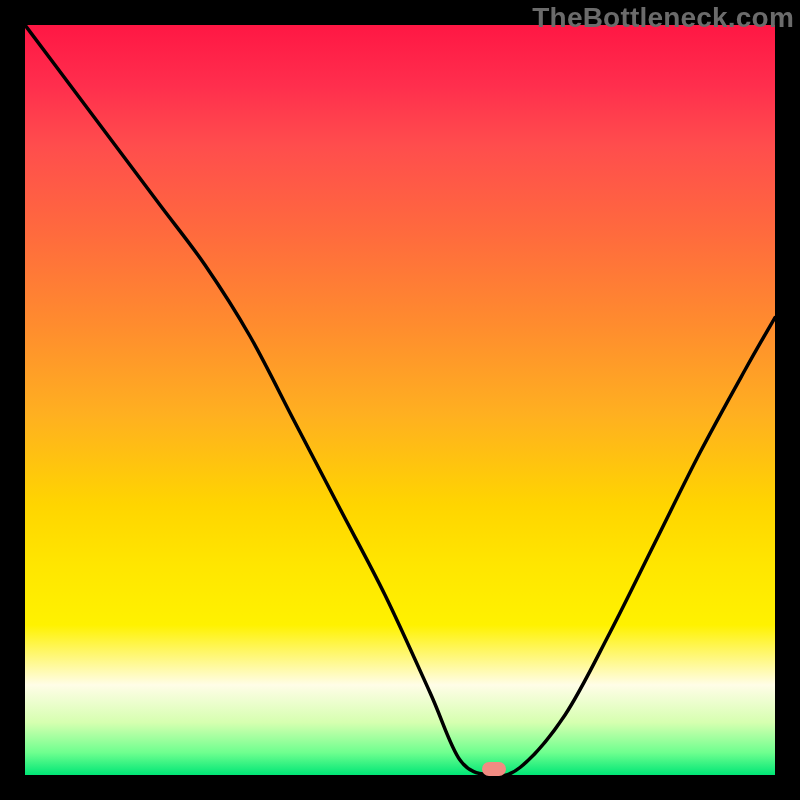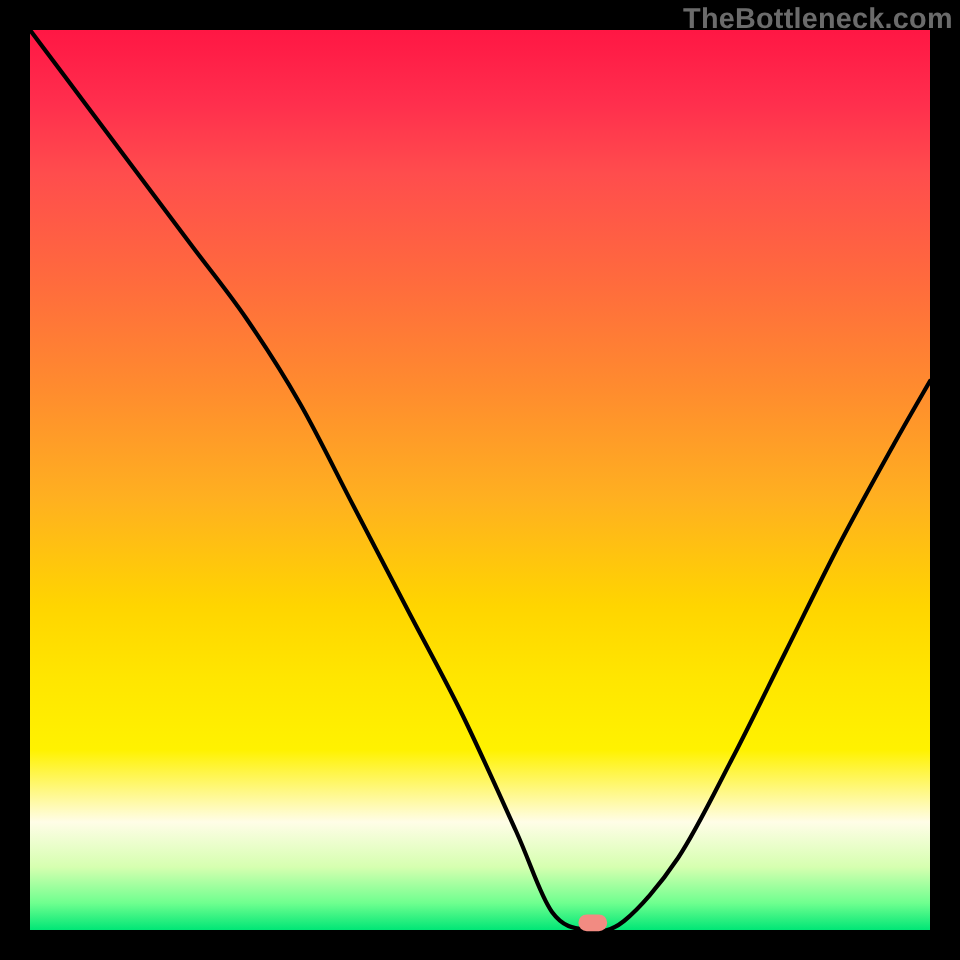--- a/index.html
+++ b/index.html
@@ -39,21 +39,21 @@
       #d6ffb0 93%,
       #6fff8f 97%,
       #00e676 100%
     );
   }
   .watermark {
     position: absolute;
     top: 2px;
     right: 6px;
     font-family: Arial, Helvetica, sans-serif;
-    font-size: 24px;
+    font-size: 28px;
     font-weight: 600;
     color: #6b6b6b;
     letter-spacing: 0.2px;
     user-select: none;
   }
   svg.curve {
     position: absolute;
     left: 0;
     top: 0;
   }

